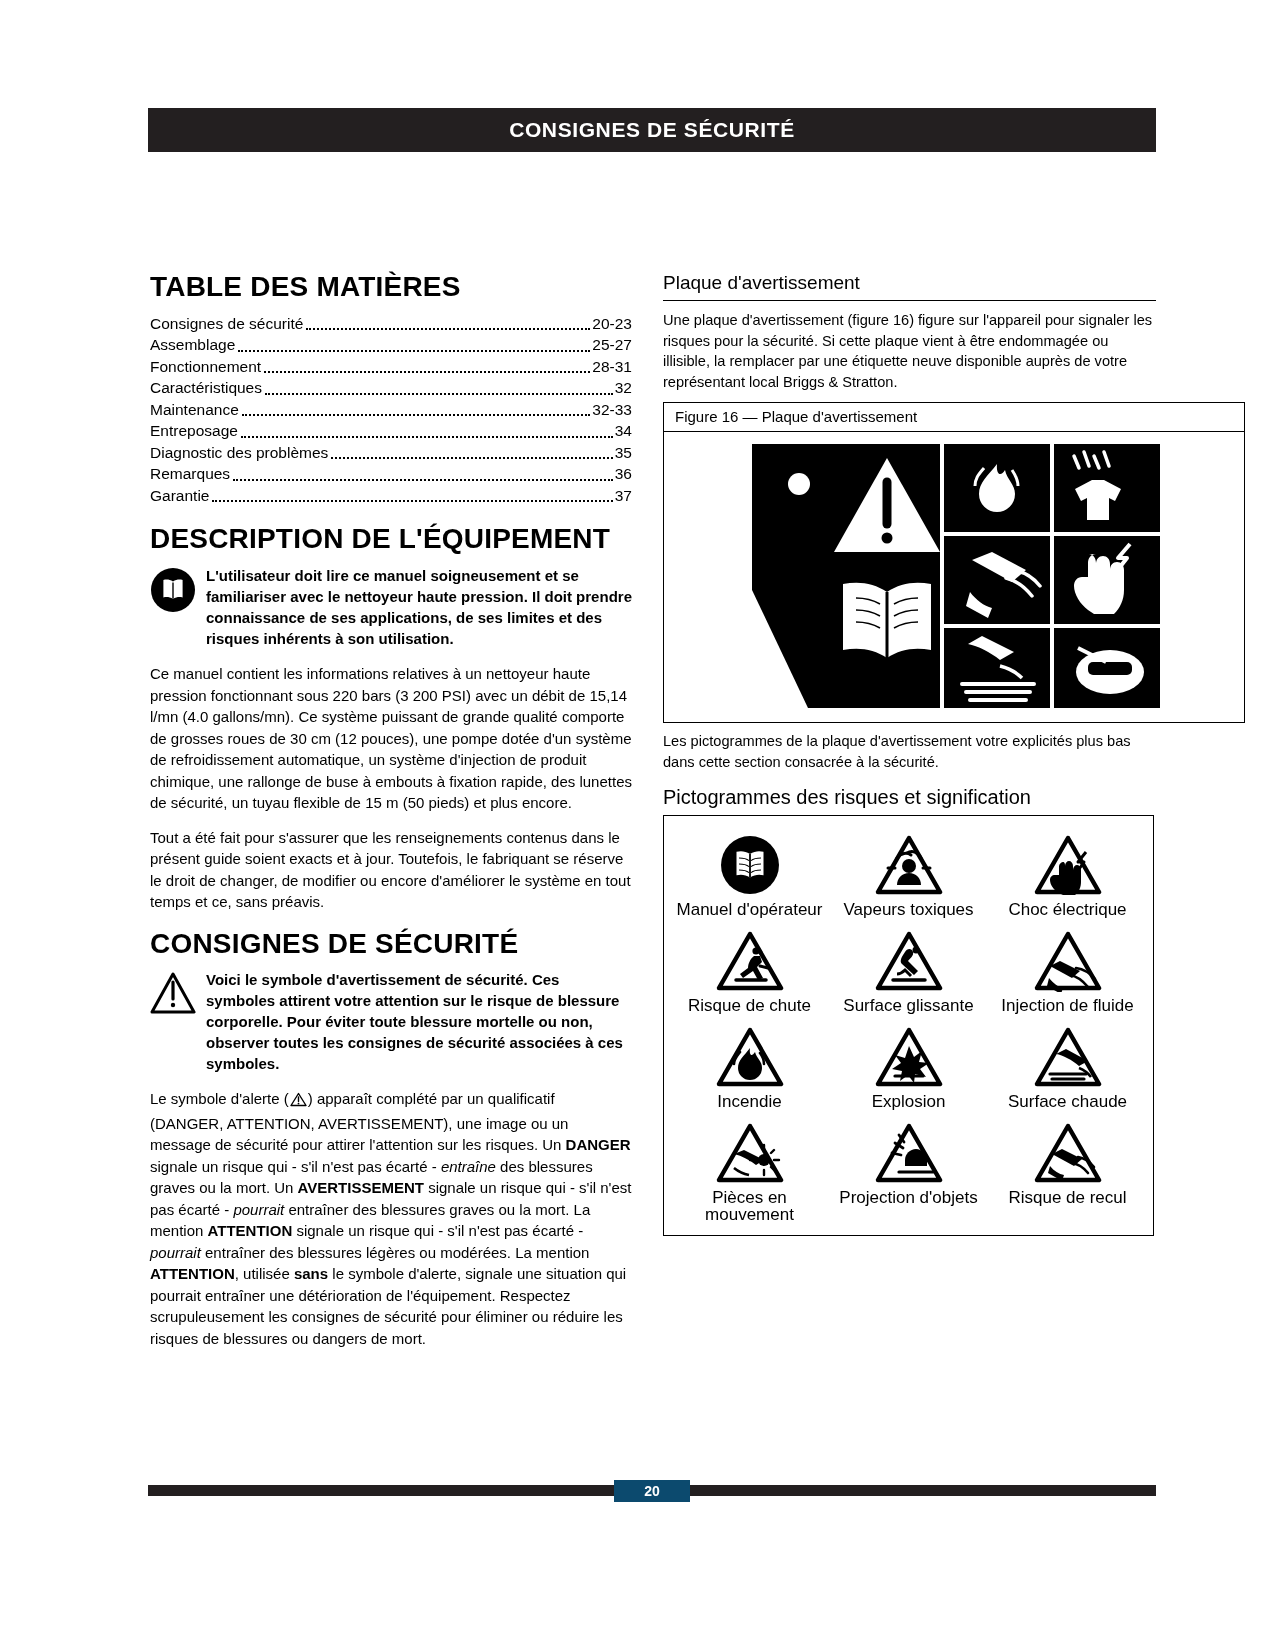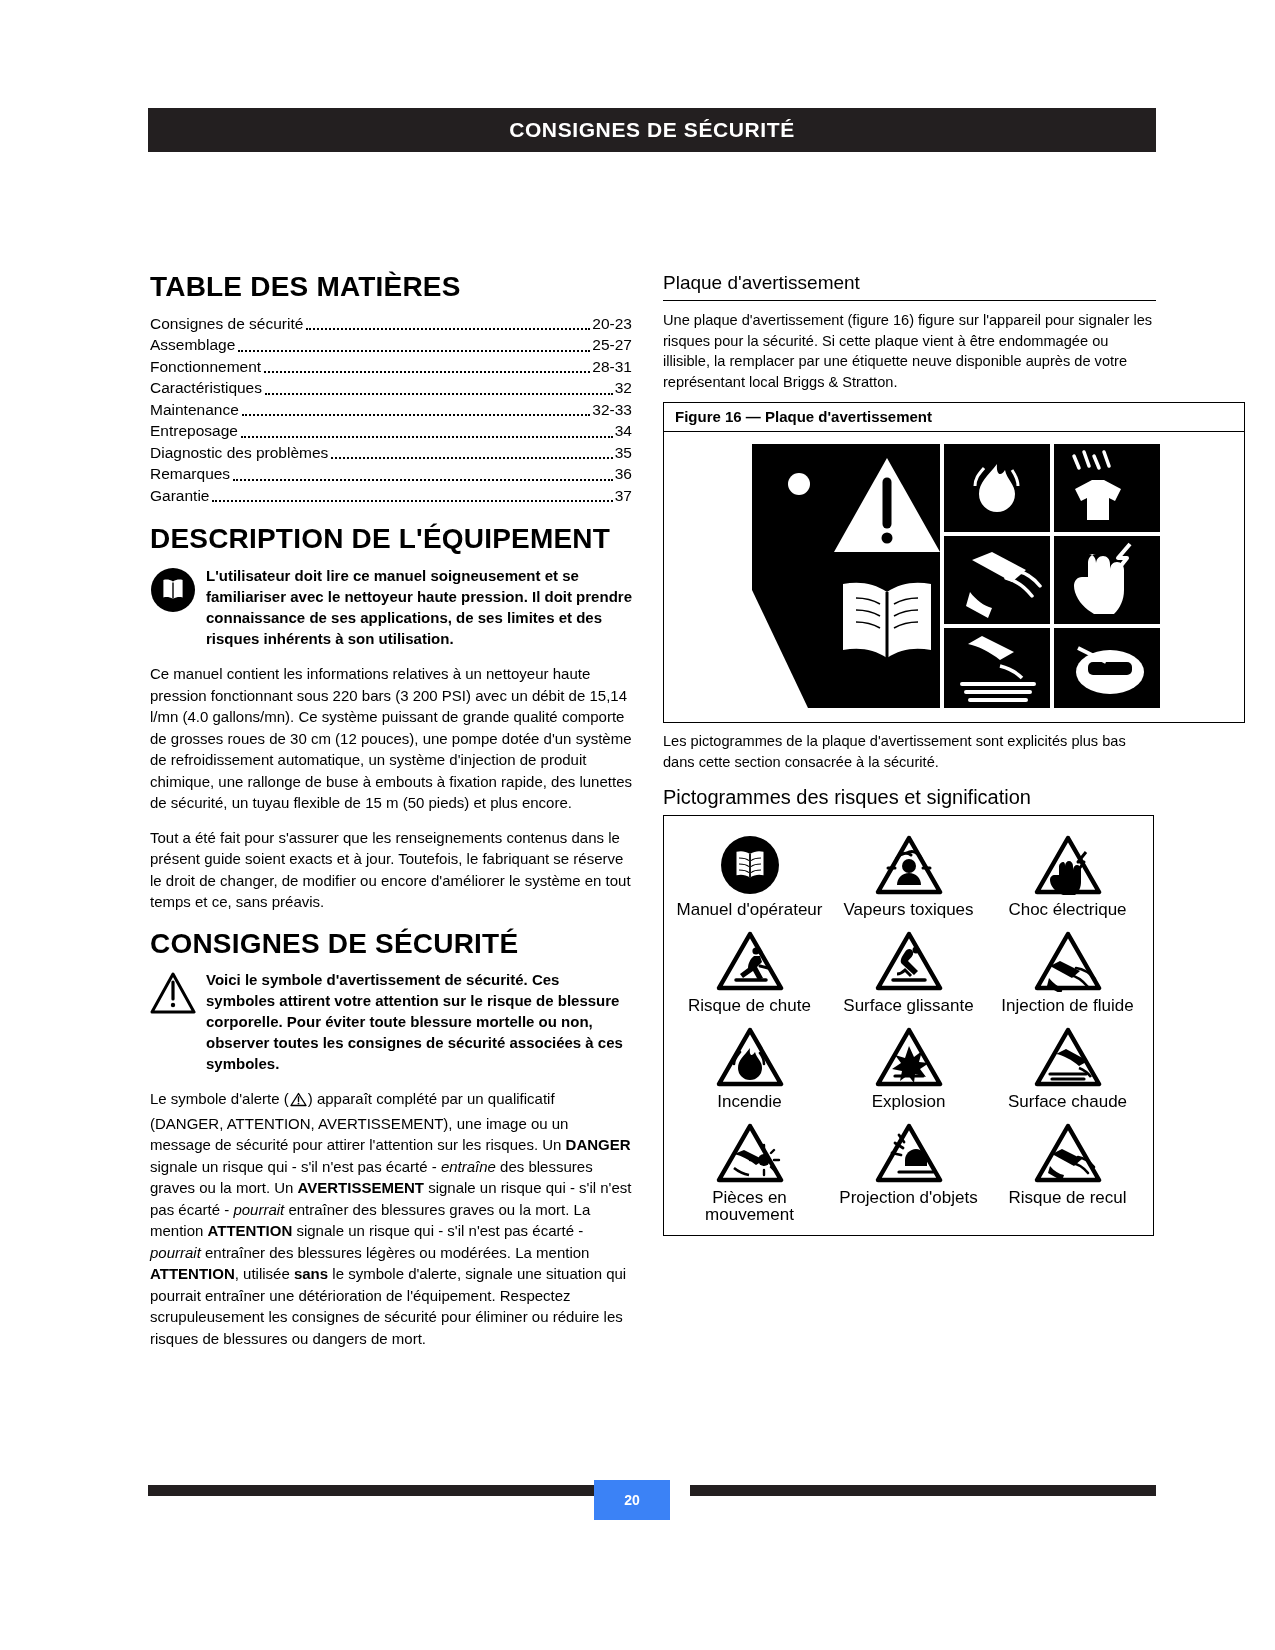--- a/index.html
+++ b/index.html
@@ -123,21 +123,20 @@
     font-size: 15px;
     line-height: 21px;
     font-weight: bold;
   }
 
   
   .figure-box {
     border: 1.5px solid #000;
     width: 582px;
     box-sizing: border-box;
-    font-weight: bold;
   }
   .figure-caption {
     font-size: 15px;
     padding: 5px 9px 6px 11px;
     border-bottom: 1.5px solid #000;
   }
   .placard {
     background: #ffffff;
     padding: 8px 9px 10px 9px;
     display: flex;
@@ -191,25 +190,25 @@
   .footer .bar-l, .footer .bar-r {
     position: absolute;
     top: 5px;
     height: 11px;
     background: #231f20;
   }
   .footer .bar-l { left: 0; width: 466px; }
   .footer .bar-r { right: 0; width: 466px; }
   .footer .pagebox {
     position: absolute;
-    left: 446px;
+    left: 466px;
     top: 0;
     width: 76px;
-    height: 40px;
-    background: #3b82f6;
+    height: 22px;
+    background: #0c4a6e;
     color: #fff;
     font-size: 14px;
     font-weight: bold;
     display: flex;
     align-items: center;
     justify-content: center;
   }
   .inline-tri {
     display: inline-block;
     vertical-align: -3px;
@@ -369,21 +368,21 @@
             <path d="M218 244h72M222 252h64M226 260h56" stroke="#fff" stroke-width="4" stroke-linecap="round"></path>
 
             <ellipse cx="366" cy="232" rx="34" ry="22" fill="#fff"></ellipse>
             <rect x="344" y="222" width="44" height="13" rx="5" fill="#000"></rect>
             <path d="M334 208l28 14" stroke="#fff" stroke-width="4"></path>
           </svg>
         </div>
       </div>
     </div>
 
-    <p class="small" style="margin-top:8px;">Les pictogrammes de la plaque d'avertissement sont explicités plus bas dans cette section consacrée à la sécurité.</p>
+    <p class="small" style="margin-top:8px;">Les pictogrammes de la plaque d'avertissement votre explicités plus bas dans cette section consacrée à la sécurité.</p>
 
     <h2 class="sub" style="margin-top:14px;font-size:20px;">Pictogrammes des risques et signification</h2>
 
     <div class="picto-box">
       <div class="picto-grid">
 
         <div class="picto-cell">
           <div class="glyph">
             <svg width="66" height="62" viewBox="0 0 66 62">
               <circle cx="33" cy="31" r="29" fill="#000"></circle>

